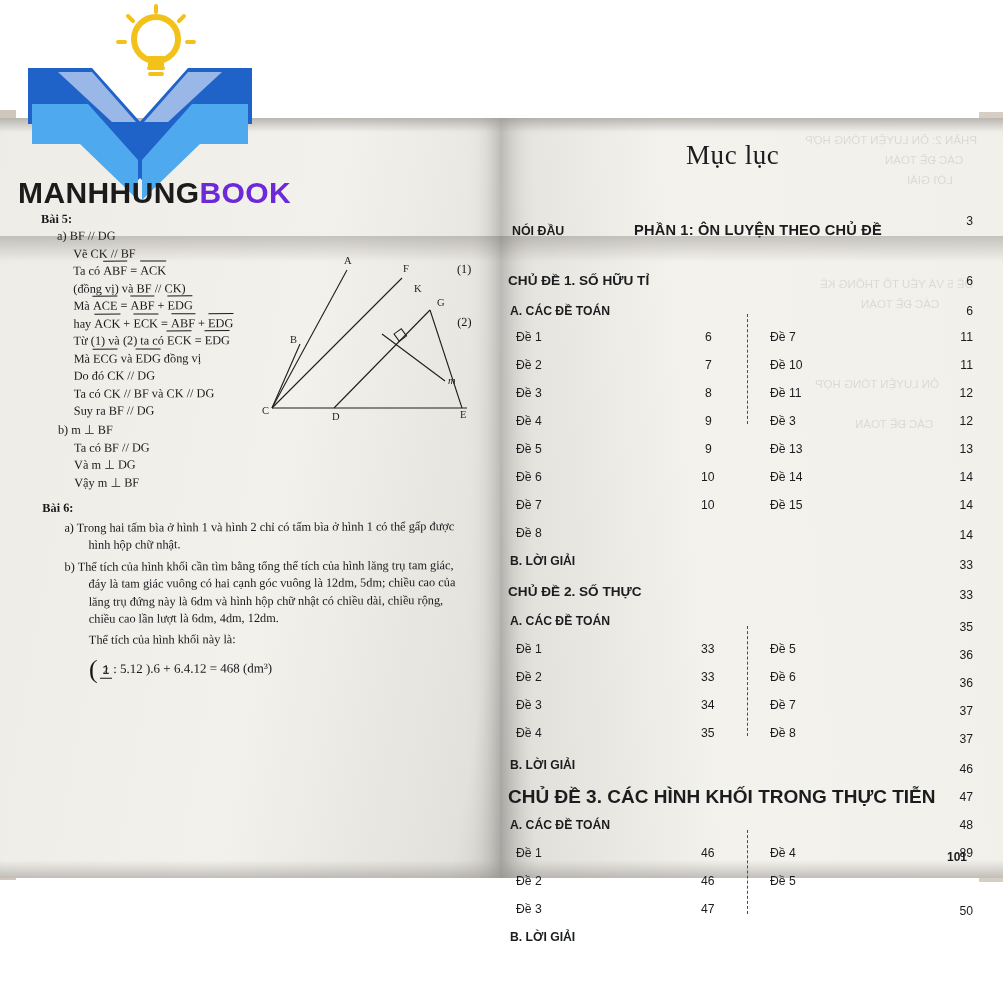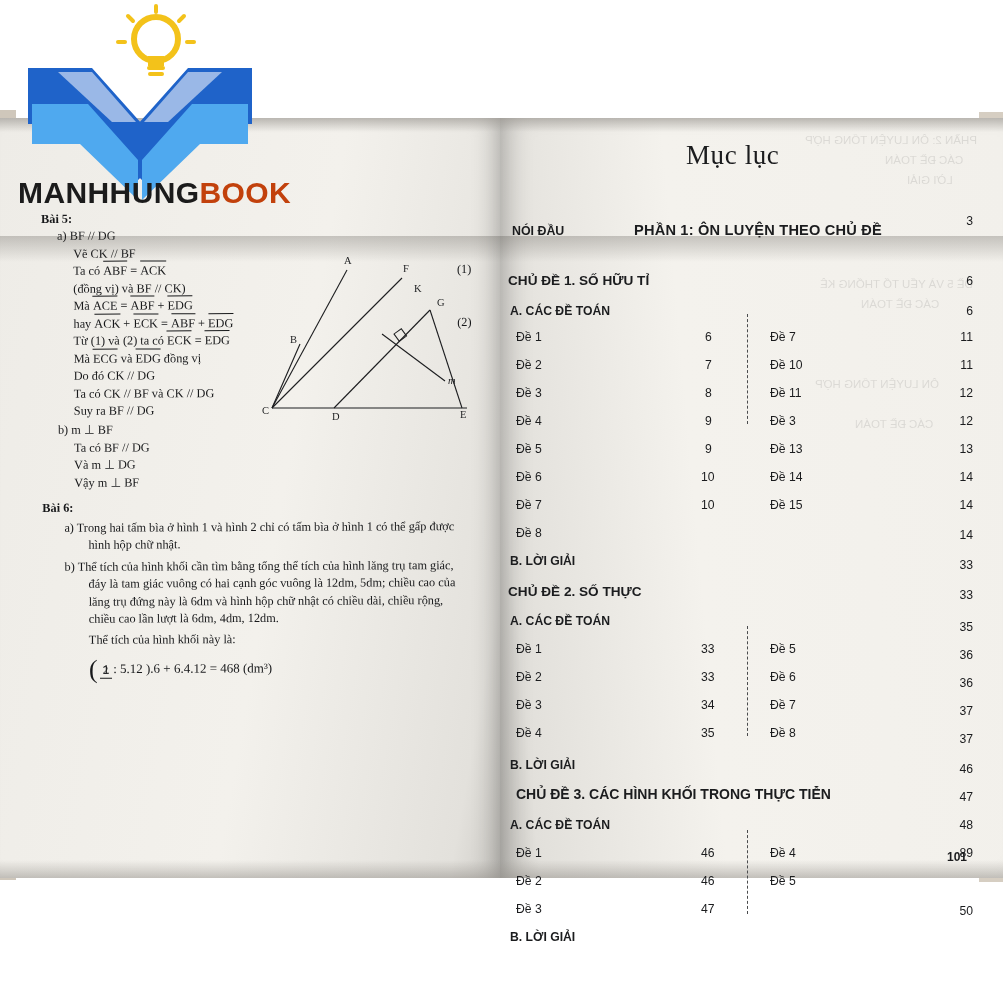--- a/index.html
+++ b/index.html
@@ -115,21 +115,21 @@
     font-size:11.5px;transform:scaleX(-1);white-space:nowrap;
   }
 
   
   .logo{position:absolute;left:18px;top:4px;width:270px;height:215px;}
   .brand{
     position:absolute;left:18px;top:176px;font-family:"Liberation Sans", sans-serif;
     font-weight:bold;font-size:30px;letter-spacing:.4px;
   }
   .brand .b1{color:#1b1b1b;}
-  .brand .b2{color:#c2410c;}
+  .brand .b2{color:#6d28d9;}
 </style>
 </head>
 <body>
 
 <div class="page">
 
   <div class="desk-left"></div>
   <div class="desk-right"></div>
 
   <div class="book">
@@ -291,21 +291,21 @@
       <div class="de" style="left:270px;top:552px;">Đề 6</div>
       <div class="rnum" style="top:530px;">36</div>
       <div class="de" style="left:270px;top:580px;">Đề 7</div>
       <div class="rnum" style="top:558px;">36</div>
       <div class="de" style="left:270px;top:608px;">Đề 8</div>
       <div class="rnum" style="top:586px;">37</div>
 
       <div class="sect" style="left:10px;top:640px;">B. LỜI GIẢI</div>
       <div class="rnum" style="top:614px;">37</div>
 
-      <div class="chude" style="left:8px;top:668px;font-size:14px;margin-left:8px;">CHỦ ĐỀ 3. CÁC HÌNH KHỐI TRONG THỰC TIỄN</div>
+      <div class="chude" style="left:8px;top:668px;font-size:19px;">CHỦ ĐỀ 3. CÁC HÌNH KHỐI TRONG THỰC TIỄN</div>
       <div class="rnum" style="top:644px;">46</div>
 
       <div class="sect" style="left:10px;top:700px;">A. CÁC ĐỀ TOÁN</div>
       <div class="rnum" style="top:672px;">47</div>
 
       <div class="dots" style="left:247px;top:712px;height:84px;"></div>
 
       <div class="de" style="left:16px;top:728px;">Đề 1</div>
       <div class="num" style="left:201px;top:728px;">46</div>
       <div class="de" style="left:16px;top:756px;">Đề 2</div>

